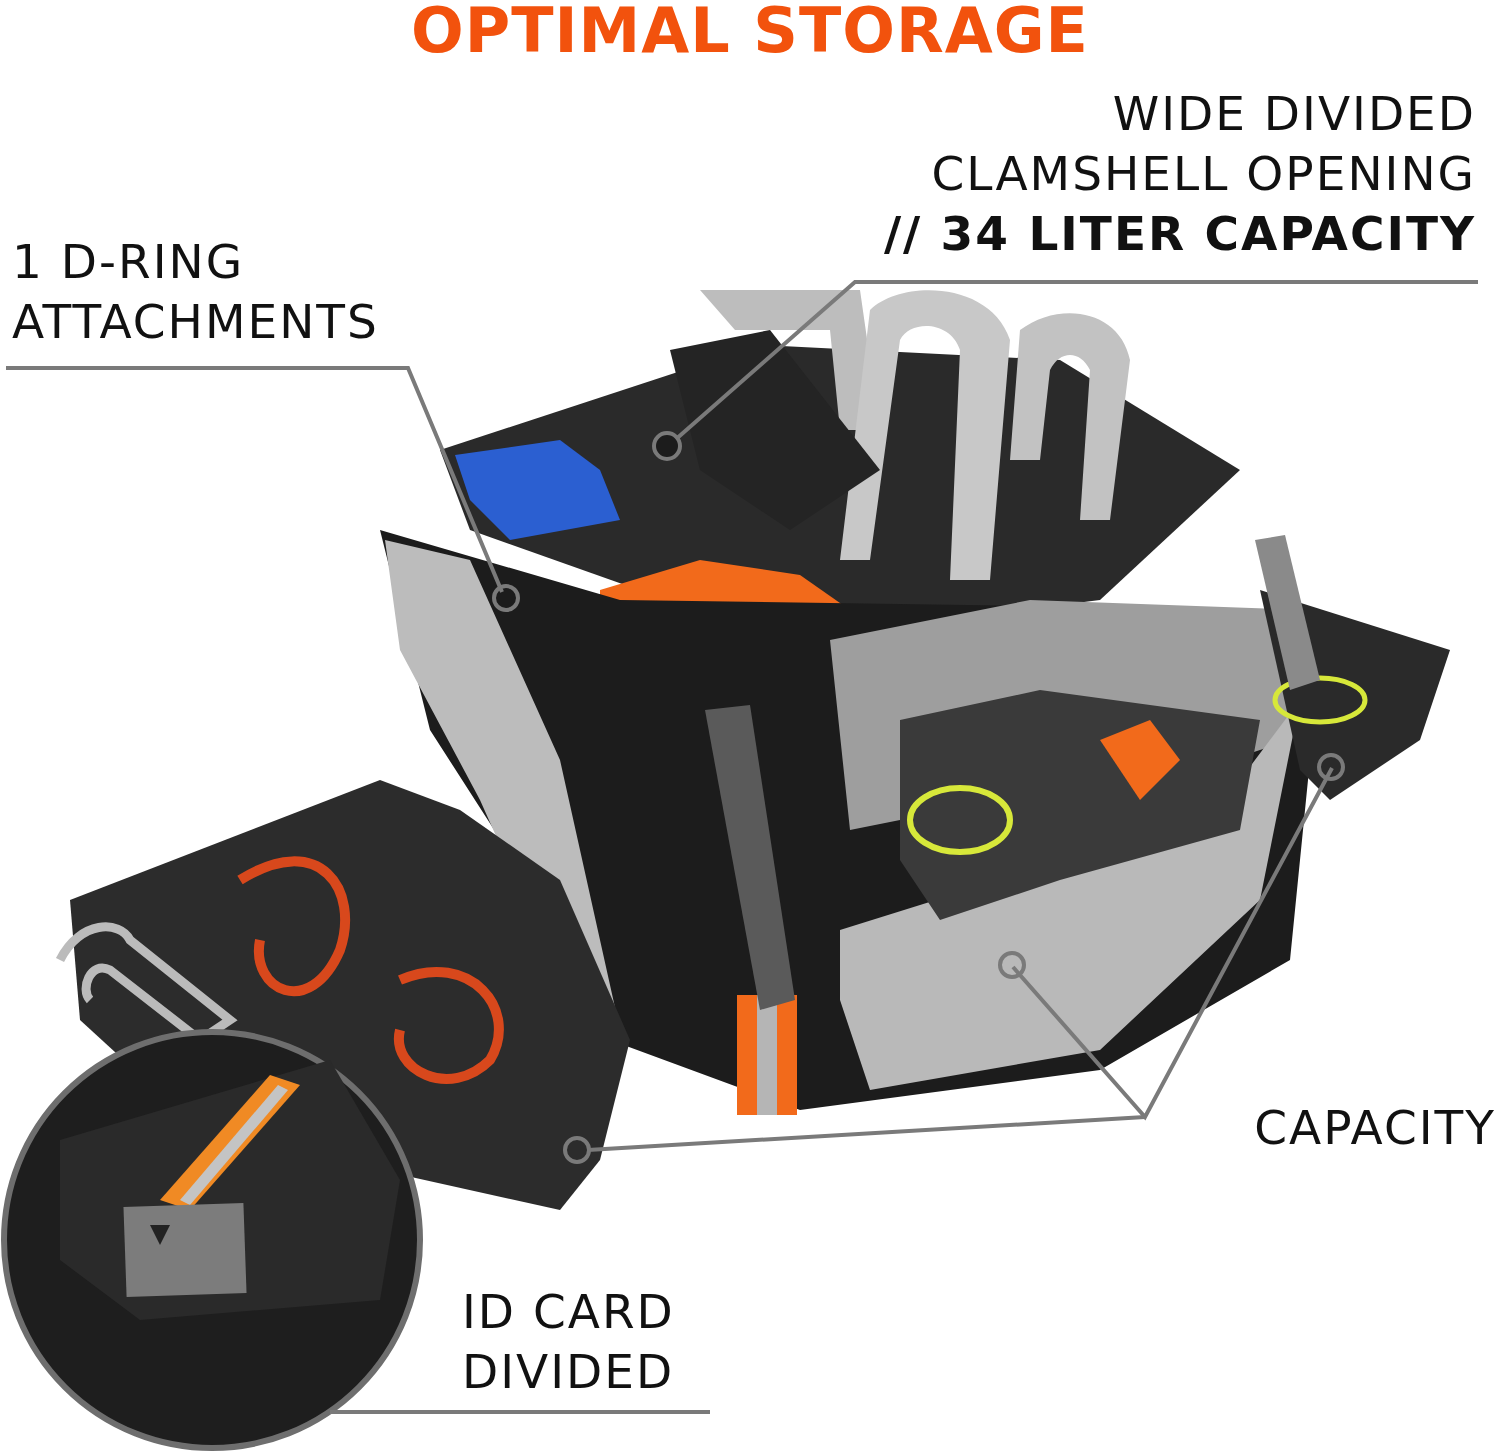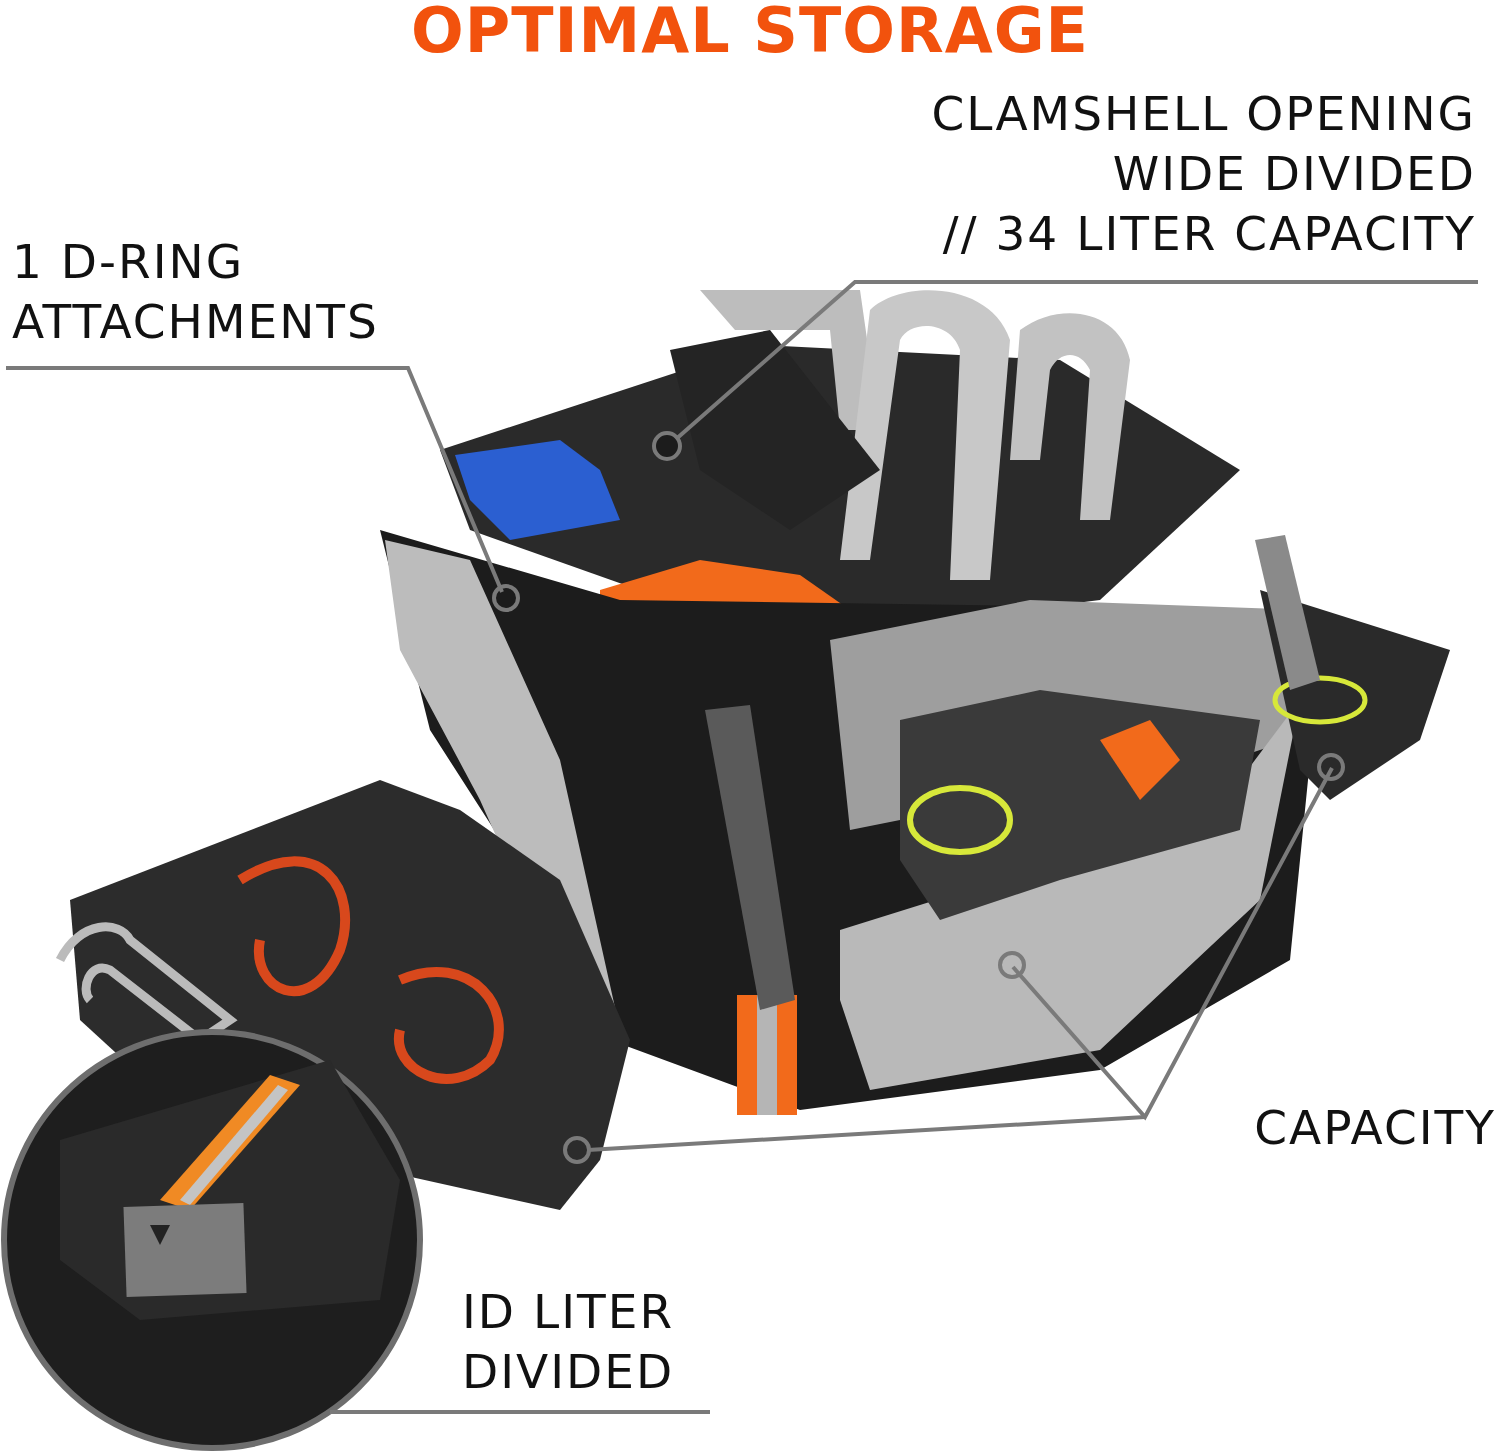--- a/index.html
+++ b/index.html
@@ -4,21 +4,21 @@
 <style>
   html, body { margin: 0; padding: 0; background: #ffffff; }
   body { width: 1500px; height: 1451px; position: relative; overflow: hidden;
          font-family: "DejaVu Sans", "Liberation Sans", sans-serif; color: #111; }
   .title { position: absolute; left: 0; width: 1500px; top: -6px; text-align: center;
            font-weight: bold; font-size: 62px; letter-spacing: 1px; color: #f2520d;
            font-family: "DejaVu Sans", sans-serif; }
   .label { position: absolute; font-size: 47px; line-height: 60px; letter-spacing: 2px;
            font-family: "DejaVu Sans", sans-serif; font-weight: normal; color: #111; }
   .label .line { display: block; white-space: nowrap; }
-  .label .bold { font-weight: normal; }
+  .label .bold { font-weight: bold; }
   .right { text-align: right; }
   svg.overlay { position: absolute; left: 0; top: 0; }
 </style>
 </head>
 <body>
 
 <div class="title">OPTIMAL STORAGE</div>
 
 <svg class="overlay" width="1500" height="1451" viewBox="0 0 1500 1451">
 
@@ -83,30 +83,30 @@
     <polyline points="1145,1117 588,1150"></polyline>
     <circle cx="1012" cy="965" r="12" fill="none"></circle>
     <circle cx="1331" cy="767" r="12" fill="none"></circle>
     <circle cx="577" cy="1150" r="12" fill="none"></circle>
 
     <line x1="330" y1="1412" x2="710" y2="1412"></line>
   </g>
 </svg>
 
 <div class="label right" style="right:24px; top:84px;">
+  <span class="line">WIDE DIVIDED</span>
   <span class="line">CLAMSHELL OPENING</span>
-  <span class="line">WIDE DIVIDED</span>
   <span class="line bold">// 34 LITER CAPACITY</span>
 </div>
 
 <div class="label" style="left:12px; top:232px;">
   <span class="line">1 D-RING</span>
   <span class="line">ATTACHMENTS</span>
 </div>
 
 <div class="label right" style="right:4px; top:1098px;">
   <span class="line">CAPACITY</span>
 </div>
 
 <div class="label" style="left:462px; top:1282px;">
-  <span class="line">ID LITER</span>
+  <span class="line">ID CARD</span>
   <span class="line">DIVIDED</span>
 </div>
 
 </body></html>

